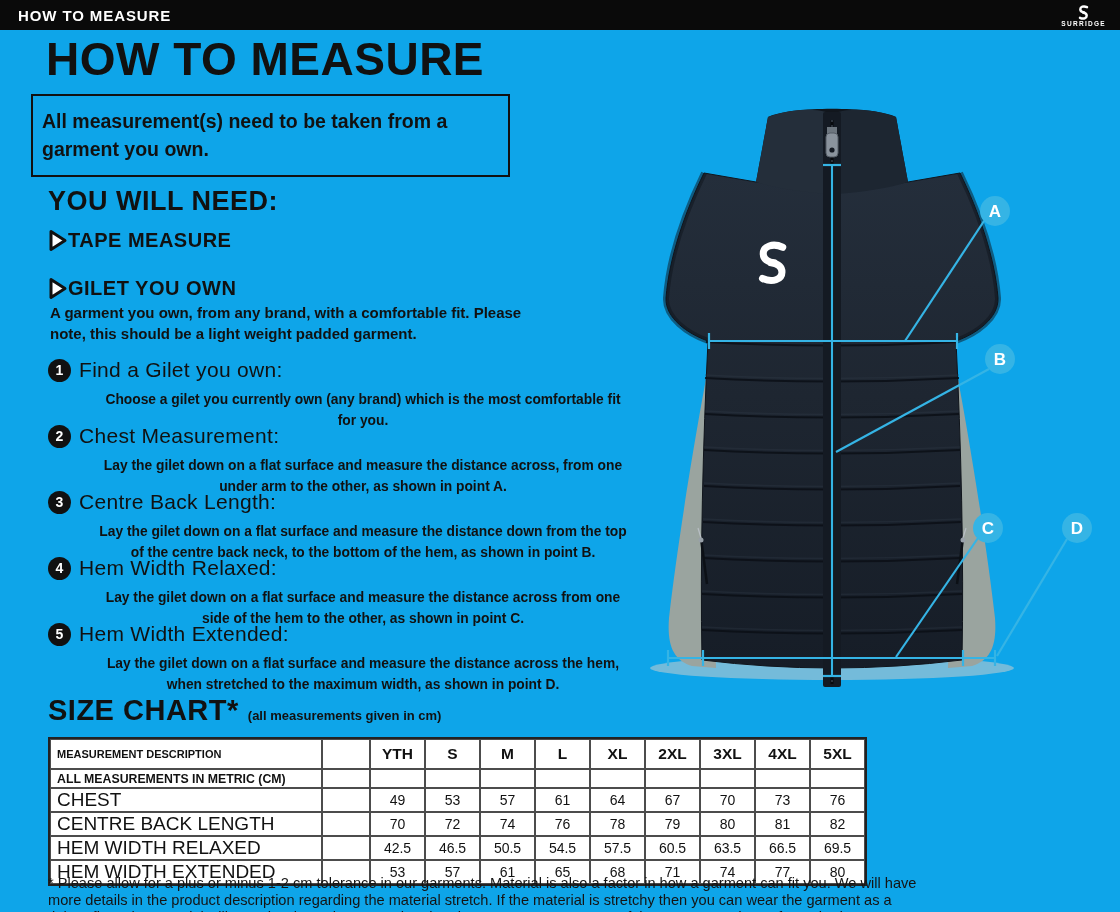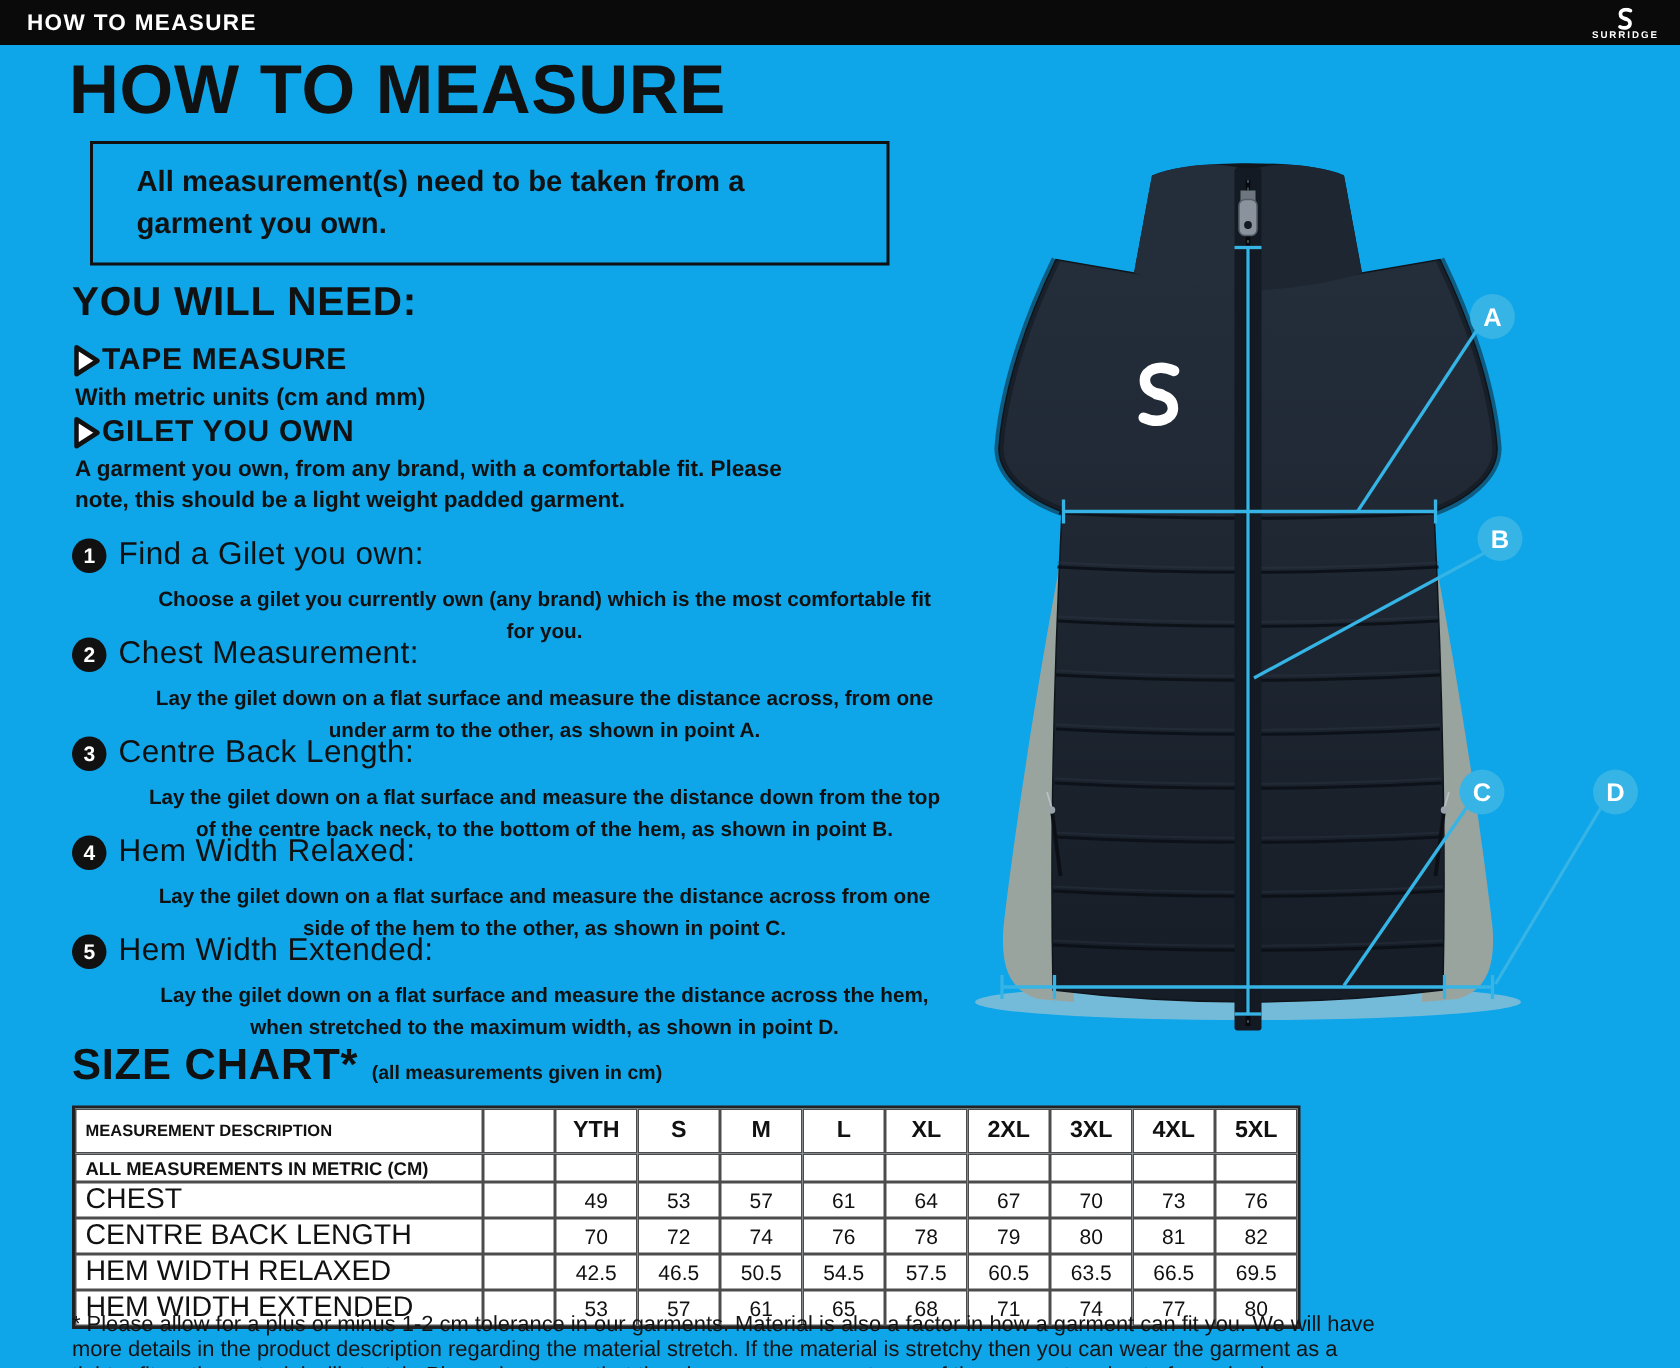--- a/index.html
+++ b/index.html
@@ -15,22 +15,22 @@
   }
   .topbar-title { font-size:15px; font-weight:bold; letter-spacing:.9px; }
   .topbar-brand { margin-left:auto; display:flex; flex-direction:column; align-items:center; line-height:1; padding-top:2px; }
   .brand-name { font-size:6.5px; font-weight:bold; letter-spacing:1.3px; margin-top:1px; }
   
   .page-title {
     position:absolute; left:46px; top:36px; font-size:46px; font-weight:bold;
     letter-spacing:.5px; line-height:1;
   }
   .note-box {
-    position:absolute; left:60px; top:94px; width:533px; box-sizing:border-box;
-    border:2px solid #111; padding:11px 29px; font-size:19.5px; font-weight:bold;
+    position:absolute; left:31px; top:94px; width:479px; box-sizing:border-box;
+    border:2px solid #111; padding:11px 9px; font-size:19.5px; font-weight:bold;
     line-height:1.45; white-space:pre-line;
   }
   .ywn-heading { position:absolute; left:48px; top:186px; font-size:27px; font-weight:bold; letter-spacing:.5px; }
   .need-item { position:absolute; left:48px; display:flex; align-items:flex-end; gap:0; }
   .need-item .need-label { font-size:20px; font-weight:bold; letter-spacing:.5px; }
   .need-desc { position:absolute; left:50px; font-weight:bold; white-space:pre-line; }
   .need-desc.d1 { top:257px; font-size:16px; }
   .need-desc.d2 { top:303px; font-size:15px; line-height:1.38; }
   .step { position:absolute; left:48px; width:630px; }
   .step-head { display:flex; align-items:center; gap:8px; }
@@ -86,21 +86,20 @@
 garment you own.</div>
 
   <div class="ywn-heading">YOU WILL NEED:</div>
 
   <div class="need-item" style="top:229px">
     <svg width="20" height="23" viewBox="0 0 20 23">
       <path d="M3,2.5 L17,11.5 L3,20.5 Z" fill="#fff" stroke="#111" stroke-width="3" stroke-linejoin="round"></path>
     </svg>
     <span class="need-label">TAPE MEASURE</span>
   </div>
-  <div class="need-desc d1">With metric units (cm and mm)</div>
 
   <div class="need-item" style="top:277px">
     <svg width="20" height="23" viewBox="0 0 20 23">
       <path d="M3,2.5 L17,11.5 L3,20.5 Z" fill="#fff" stroke="#111" stroke-width="3" stroke-linejoin="round"></path>
     </svg>
     <span class="need-label">GILET YOU OWN</span>
   </div>
   <div class="need-desc d2">A garment you own, from any brand, with a comfortable fit. Please
 note, this should be a light weight padded garment.</div>
 

